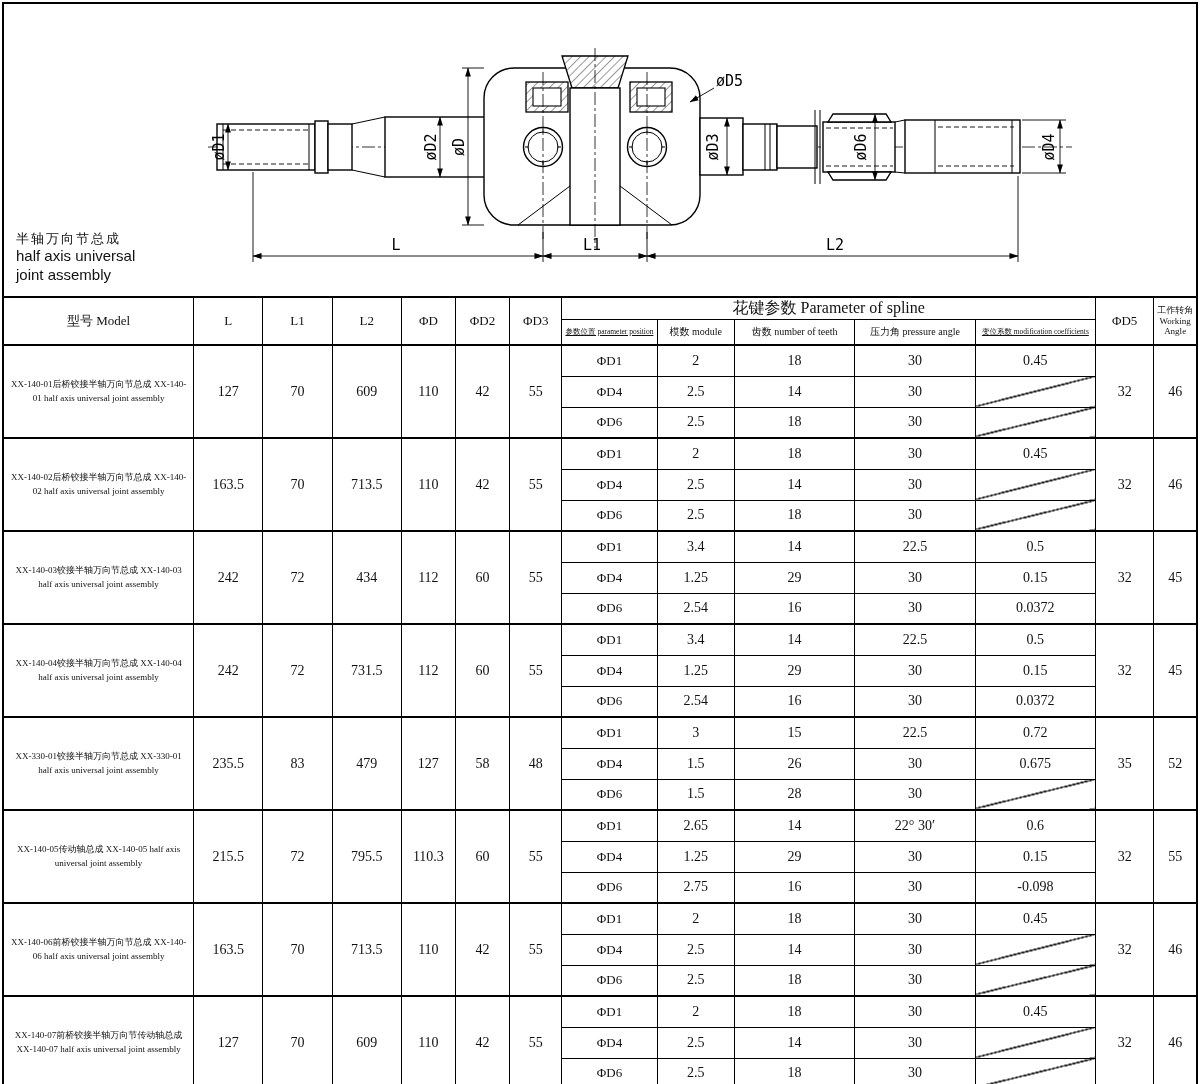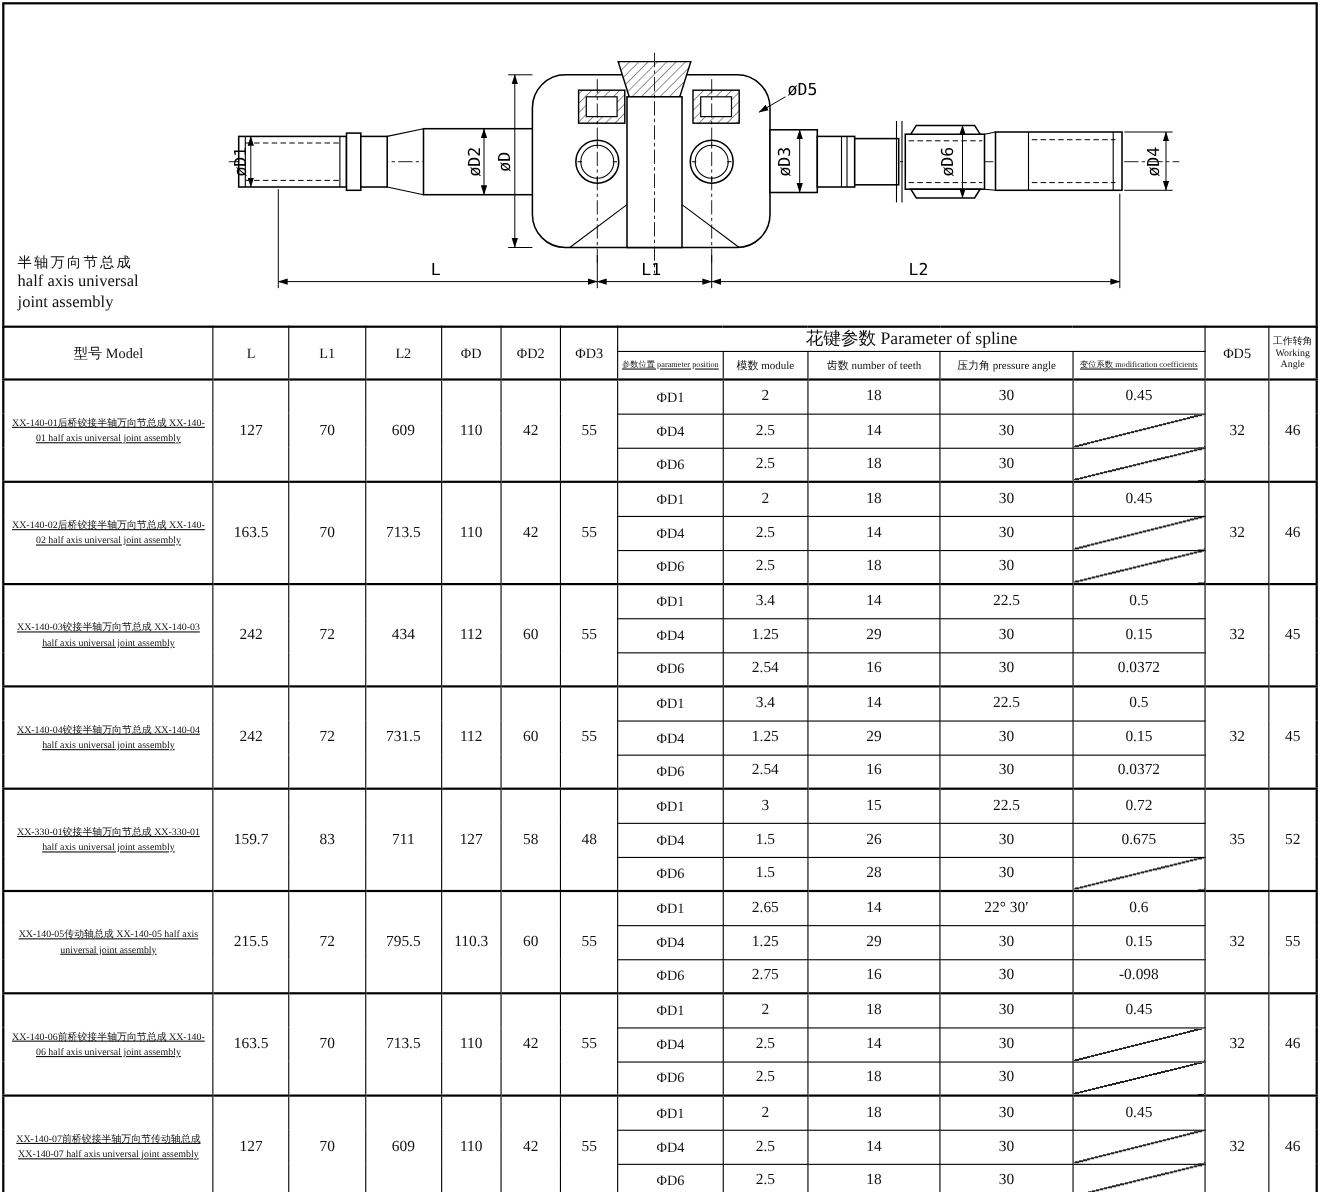--- a/index.html
+++ b/index.html
@@ -8,35 +8,35 @@
   .sheet-border{position:absolute;inset:2px;border:2px solid #000;pointer-events:none;}
   svg.drawing{position:absolute;left:0;top:0;}
   svg .part{fill:#fff;stroke:#000;stroke-width:1.4;}
   svg .thin{fill:none;stroke:#000;stroke-width:1;}
   svg .dash{fill:none;stroke:#000;stroke-width:0.9;stroke-dasharray:5 3;}
   svg .cl{fill:none;stroke:#000;stroke-width:0.8;stroke-dasharray:13 3 3 3;}
   svg .dim{fill:none;stroke:#000;stroke-width:0.9;}
   svg text{font-family:"DejaVu Sans Mono",monospace;font-size:15px;fill:#000;}
   .title-block{position:absolute;left:16px;top:231px;line-height:1.25;}
   .title-zh{font-size:13px;font-family:"Liberation Sans",sans-serif;letter-spacing:2px;}
-  .title-en{font-size:15px;font-family:Liberation Serif, serif;}
+  .title-en{font-size:15px;font-family:Liberation Sans, sans-serif;}
   table.spec{position:absolute;left:2px;top:296px;width:1196px;border-collapse:collapse;
              table-layout:fixed;border:2px solid #000;background:#fff;}
   .spec th,.spec td{border:1px solid #000;text-align:center;vertical-align:middle;
                     padding:0;overflow:hidden;}
   .spec thead th{font-weight:normal;}
   .spec .h-group{height:15px;font-size:16px;}
   .spec .h-main{font-size:13px;}
   .spec .h-sub{height:24px;font-size:10px;}
   .spec .h-tiny{font-size:7.5px;text-decoration:underline;}
   .spec .h-wa{font-size:9px;line-height:1.2;}
   .spec tbody tr{height:31px;}
   .spec td.num{font-size:14px;}
   .spec td.pos{font-size:13px;}
-  .spec td.model{font-size:9px;line-height:1.55;padding:4px 5px;text-decoration:underline;}
+  .spec td.model{font-size:9px;line-height:1.55;padding:4px 5px;}
   .spec tbody tr.gs td{border-top:2px solid #000;}
   .spec td.diag{background-image:linear-gradient(to bottom right,
       transparent calc(50% - 0.8px),#222 calc(50% - 0.8px),
       #222 calc(50% + 0.8px),transparent calc(50% + 0.8px));}
 </style>
 </head>
 <body>
 
 <div class="page">
   <div class="sheet-border"></div>
@@ -303,23 +303,23 @@
         </tr>
         <tr>
           <td class="num pos">ΦD6</td>
           <td class="num">2.54</td>
           <td class="num">16</td>
           <td class="num">30</td>
           <td class="num">0.0372</td>
         </tr>
         <tr class="gs">
           <td class="model" rowspan="3">XX-330-01铰接半轴万向节总成  XX-330-01 half axis universal joint assembly</td>
-          <td class="num" rowspan="3">159.7</td>
+          <td class="num" rowspan="3">235.5</td>
           <td class="num" rowspan="3">83</td>
-          <td class="num" rowspan="3">711</td>
+          <td class="num" rowspan="3">479</td>
           <td class="num" rowspan="3">127</td>
           <td class="num" rowspan="3">58</td>
           <td class="num" rowspan="3">48</td>
           <td class="num pos">ΦD1</td>
           <td class="num">3</td>
           <td class="num">15</td>
           <td class="num">22.5</td>
           <td class="num">0.72</td>
           <td class="num" rowspan="3">35</td>
           <td class="num" rowspan="3">52</td>

